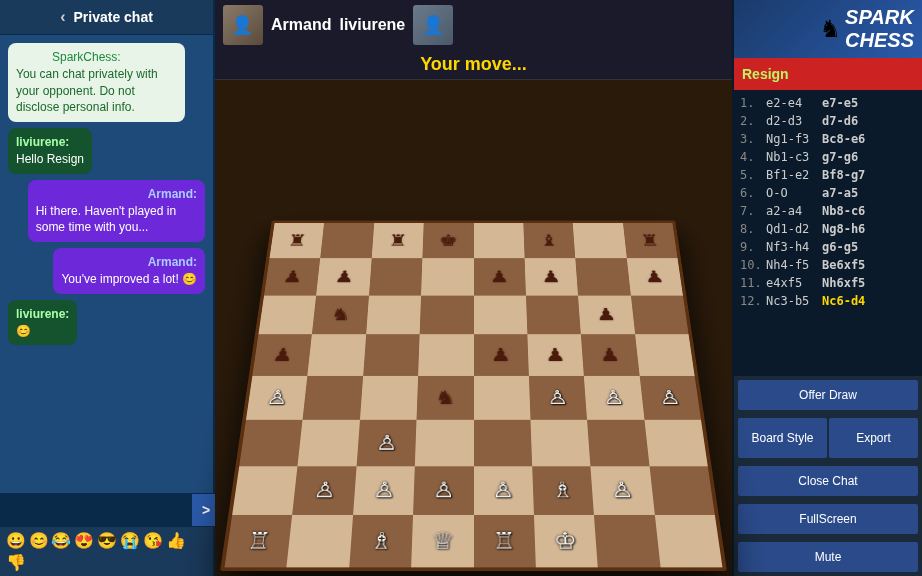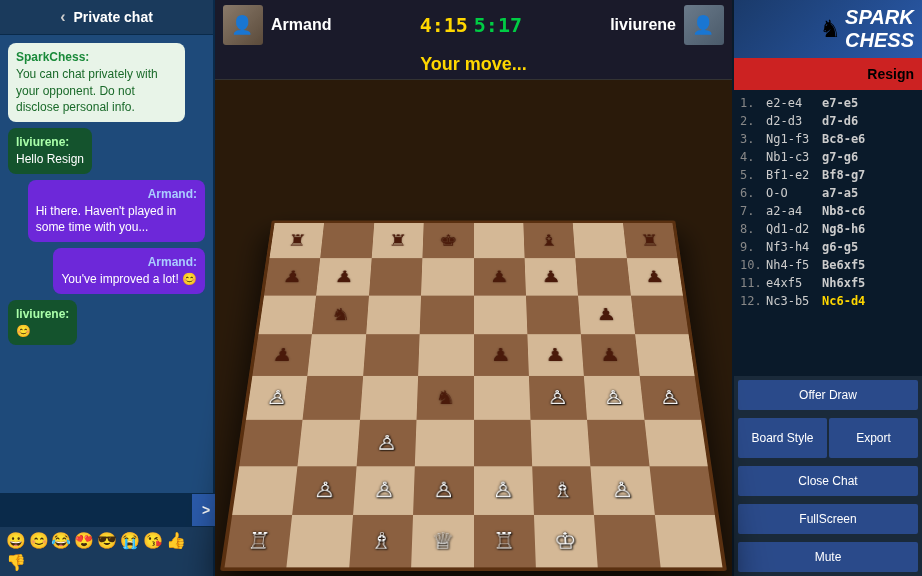--- a/index.html
+++ b/index.html
@@ -61,21 +61,22 @@
 
     .msg-system {
       background: #e8f4e8;
       color: #1a6a2a;
       align-self: flex-start;
       width: 90%;
     }
 
     .msg-system .sender {
       color: #1a8a3a;
-      font-weight: bold;
+      font-weight: normal;
+      margin-left: 36px;
     }
 
     .msg-opponent {
       background: #14532d;
       color: #fff;
       align-self: flex-start;
     }
 
     .msg-opponent .sender {
       font-weight: bold;
@@ -254,28 +255,28 @@
       font-style: italic;
       text-transform: uppercase;
     }
 
     .spark-logo-icon {
       font-size: 24px;
     }
 
     .resign-btn {
       background: #cc2222;
-      color: #000000;
+      color: #bef264;
       border: none;
       padding: 8px;
       width: 100%;
       font-size: 14px;
       font-weight: bold;
       cursor: pointer;
-      text-align: right;
+      text-align: left;
     }
 
     .moves-list {
       flex: 1;
       overflow-y: auto;
       padding: 4px 6px;
       background: #0a1a2a;
     }
 
     .move-row {
@@ -407,24 +408,20 @@
     <span>👍</span>
     <span>👎</span>
   </div>
 </div>
 
 <div class="board-area">
 
   <div class="player-bar">
     <div class="avatar-armand">👤</div>
     <span class="player-name">Armand</span>
-    <div class="timer-group">
-      <span class="timer timer-yellow">4:15</span>
-      <span class="timer timer-green">5:17</span>
-    </div>
     <span class="player-name">liviurene</span>
     <div class="avatar-liviurene">👤</div>
   </div>
 
   <div class="status-bar">Your move...</div>
 
   <div class="board-container">
     <div class="chess-board" id="chess-board">
         <div class="chess-cell light">
           <span class="chess-piece piece-black">♜</span>

